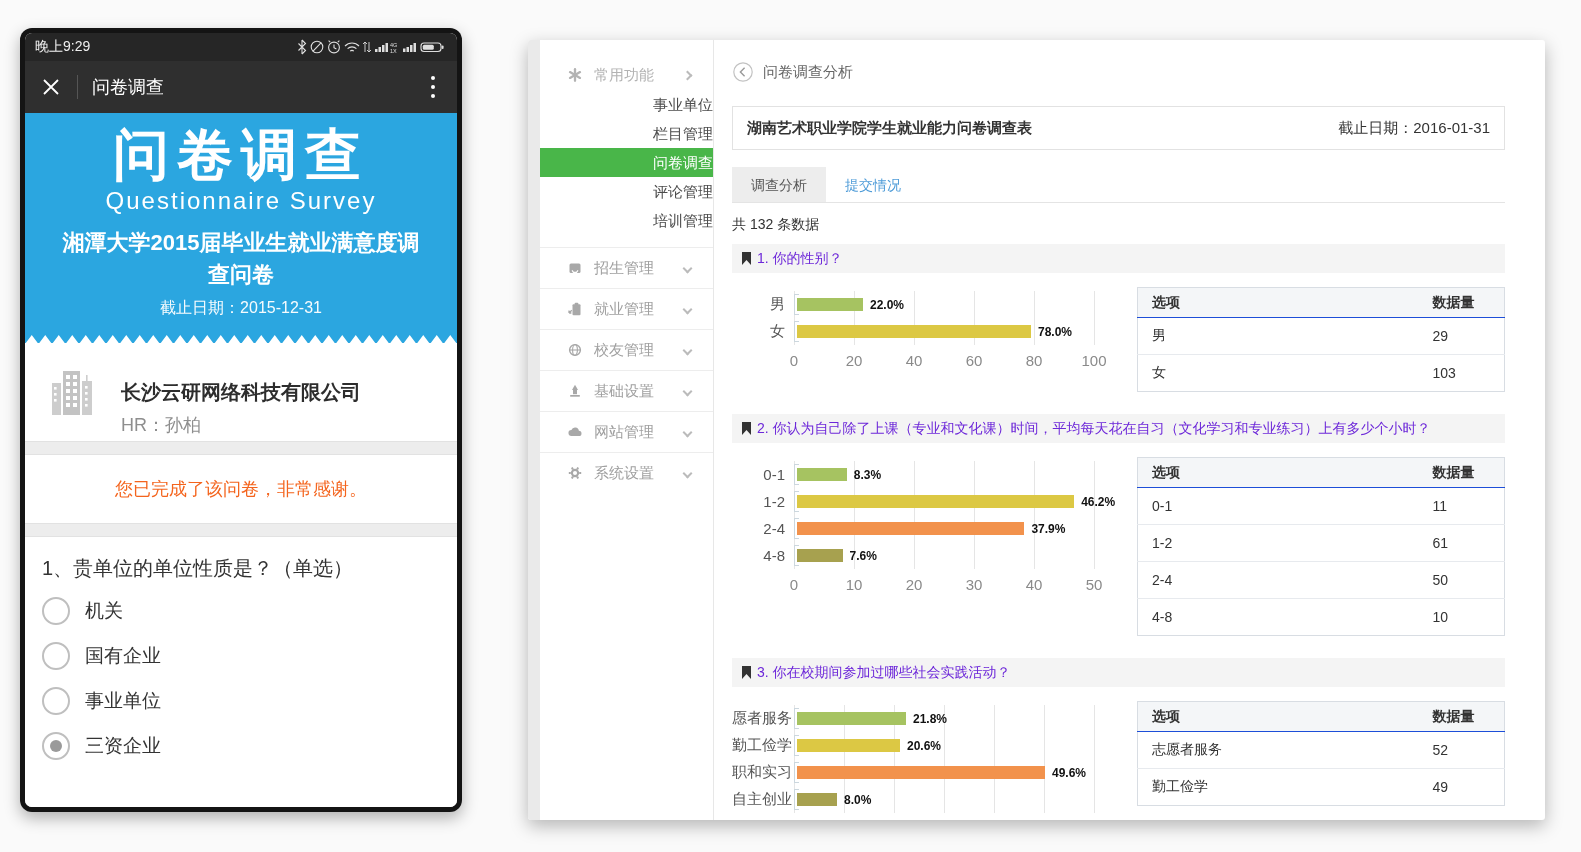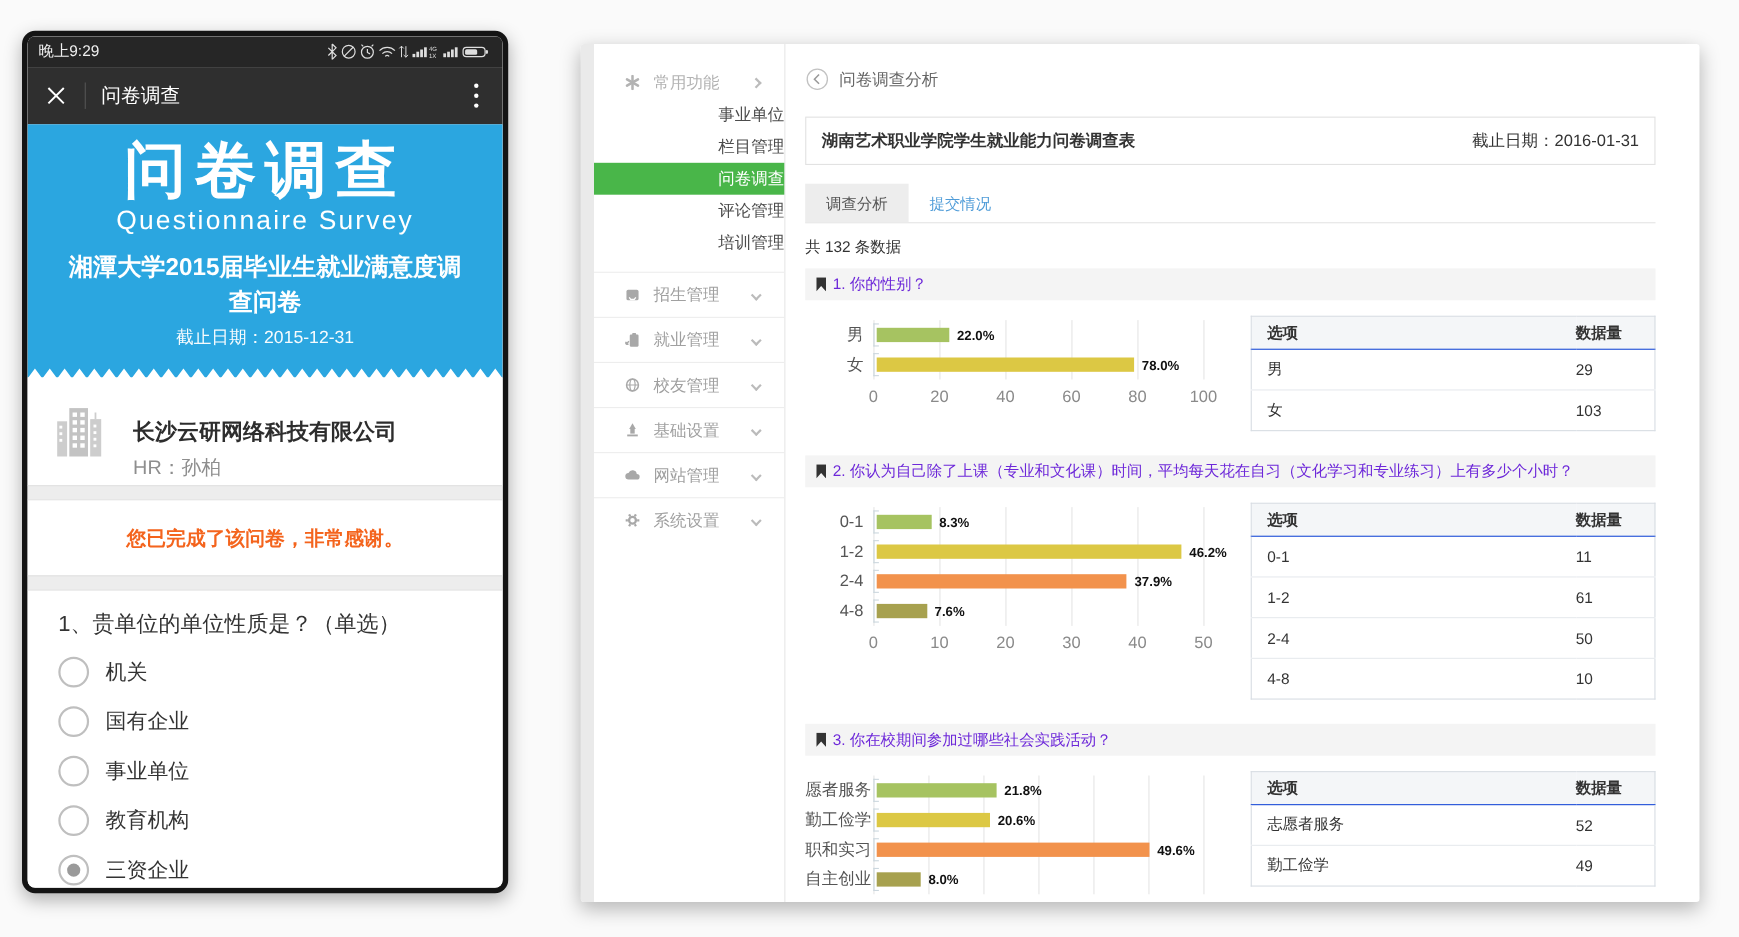--- a/index.html
+++ b/index.html
@@ -28,23 +28,23 @@
   .deadline { font-size:16px; line-height:22px; margin-top:6px; opacity:.96; }
   .sawtooth { position:absolute; left:0; bottom:-1px; width:100%; height:10px; transform:scaleY(-1); }
 
   .company { height:98px; display:flex; align-items:center; padding:0 26px; flex:none; background:#fff; }
   .company-text { margin-left:24px; }
   .company-name { font-size:20px; font-weight:bold; color:#2d2d2d;margin-top:32px; }
   .company-hr { font-size:18px; color:#8e8e8e; margin-top:7px; }
 
   .divider { height:14px; background:#ededed; border-top:1px solid #e2e2e2; border-bottom:1px solid #e2e2e2; flex:none; }
   .thanks { height:68px; display:flex; align-items:center; justify-content:center;
-            font-size:18px; font-weight:bold; color:#f4641d; background:#fff; flex:none; }
-
-  .question { background:#fff; padding:18px 28px 0; flex:1; }
+            font-size:18px; font-weight:normal; color:#f4641d; background:#fff; flex:none;border-radius:20px; }
+
+  .question { background:#fff; padding:18px 17px 0; flex:1; }
   .q1-title { font-size:20px; color:#333; line-height:26px; }
   .opt-row { display:flex; align-items:center; margin-top:15px; height:30px; cursor:pointer; }
   .radio { width:28px; height:28px; border-radius:50%; border:2px solid #bfbfbf; flex:none;
            display:flex; align-items:center; justify-content:center; background:#fff; }
   .radio.sel::after { content:''; width:12px; height:12px; border-radius:50%; background:#9a9a9a; }
   .opt-label { margin-left:15px; font-size:19px; color:#333; }
 
   
   .admin { position:absolute; left:528px; top:40px; width:1017px; height:780px; background:#fff;
            border-radius:3px; box-shadow:0 6px 18px rgba(0,0,0,.28); display:flex; overflow:hidden; }
@@ -224,24 +224,20 @@
             </div>
             <div class="opt-row">
               <span class="radio"></span>
               <span class="opt-label">国有企业</span>
             </div>
             <div class="opt-row">
               <span class="radio"></span>
               <span class="opt-label">事业单位</span>
             </div>
             <div class="opt-row">
-              <span class="radio"></span>
-              <span class="opt-label">教育机构</span>
-            </div>
-            <div class="opt-row">
               <span class="radio sel"></span>
               <span class="opt-label">三资企业</span>
             </div>
           </div>
       </div>
 
     </div>
   </div>
 
   <div class="admin">

